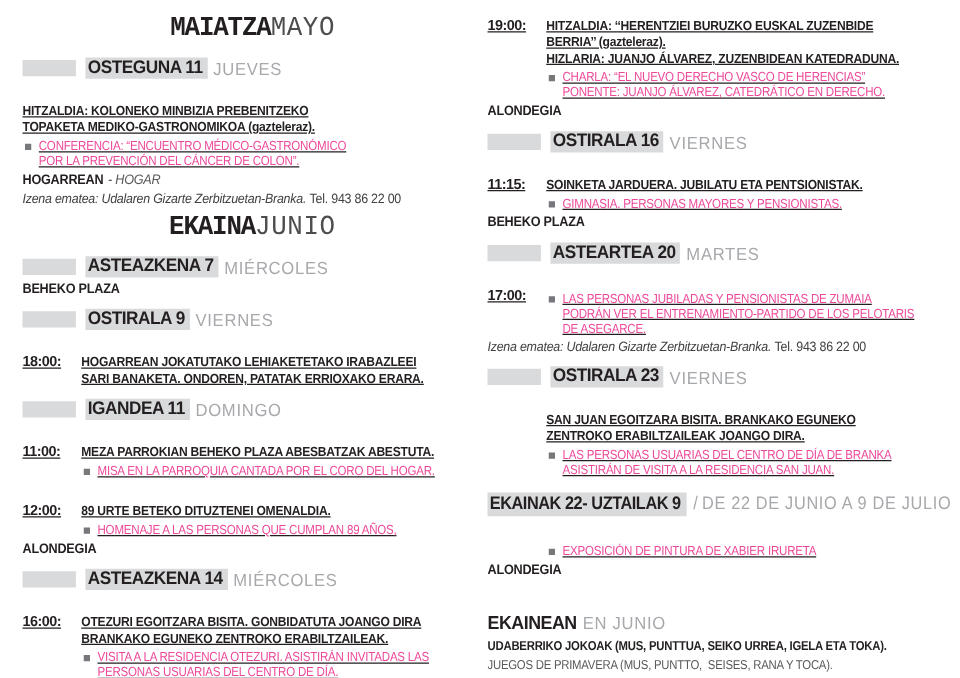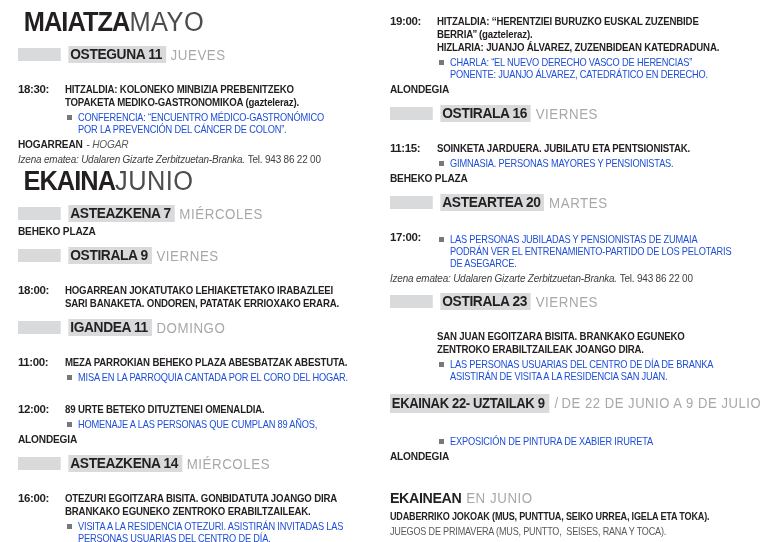--- a/index.html
+++ b/index.html
@@ -13,36 +13,36 @@
   }
   .page { display: flex; padding: 6px 4px 0 18px; box-sizing: border-box; }
   .col { position: relative; }
   .col-left  { width: 368px; flex: none; }
   .col-right { width: 374px; flex: none; padding-left: 4px; box-sizing: border-box; }
 
   
   .c92 { transform: scaleX(0.92); transform-origin: 0 50%; white-space: nowrap; }
   .c88 { transform: scaleX(0.88); transform-origin: 0 50%; white-space: pre; }
 
-  .month { text-align: left; font-size: 27px; line-height: 29px; margin: 2px 0 4px; }
+  .month { text-align: center; font-size: 22px; line-height: 29px; margin: 2px 0 4px; font-family: Liberation Mono, monospace; }
   .month .mbq { font-weight: bold; letter-spacing: -1px; }
   .month .mes { font-weight: normal; color: #4d4d4f; letter-spacing: 0.5px; }
   .month .inner { display: inline-block; transform: scaleX(0.94); transform-origin: 50% 50%; white-space: nowrap; }
 
   .day { display: flex; align-items: center; margin: 9px 0 3px; height: 17px;
          transform: scaleX(0.95); transform-origin: 0 50%; white-space: nowrap; }
   .day .box { width: 45px; height: 13px; background: var(--hl); margin-right: 8px; flex: none; }
   .day .dbq { background: var(--hl); font-weight: bold; font-size: 14.5px; padding: 0 4px 1px 2px; letter-spacing: -0.4px; }
   .day .des { color: #a6a8ab; font-size: 14px; margin-left: 5px; letter-spacing: 0.6px; font-weight: normal; }
 
-  .event { display: flex; margin: 20px 0 3px; }
+  .event { display: flex; margin: 20px 0 3px; text-decoration: underline; }
   .event .time { width: 47px; flex: none; font-weight: bold; font-size: 11.5px; line-height: 13px; letter-spacing: -0.4px; }
   .event .body { flex: 1; min-width: 0; }
   .bq-line { font-weight: bold; font-size: 10.5px; line-height: 13px; }
-  .es-wrap { position: relative; padding-left: 13px; margin-top: 2px; color: #1d4ed8; }
+  .es-wrap { position: relative; padding-left: 13px; margin-top: 2px; color: #ec4899; }
   .es-wrap .sq { position: absolute; left: 2px; top: 3.5px; width: 5px; height: 5px; background: #77787b; }
   .es-line { font-size: 10.5px; line-height: 12px; }
 
   .venue { font-size: 11px; line-height: 13px; margin: 2px 0 1px; }
   .venue .vn { font-weight: bold; }
   .venue .tr { font-weight: normal; font-style: italic; color: #58595b; margin-left: 4px; }
 
   .note { font-size: 10.8px; line-height: 12px; margin: 2px 0 0; color: #414042; }
   .note .it { font-style: italic; }
   .note .rg { font-style: normal; margin-left: 3px; }
@@ -69,21 +69,20 @@
 
 <div class="page" id="page">
     <div class="col col-left">
       <div class="month"><span class="inner"><span class="mbq">MAIATZA</span><span class="mes">MAYO</span></span></div>
       <div class="day">
         <span class="box"></span>
         <span class="dbq">OSTEGUNA 11</span>
         <span class="des">JUEVES</span>
       </div>
       <div class="event">
-        <div class="time">18:30:</div>
         <div class="body">
           <div class="bq-wrap">
             <div class="bq-line c92">HITZALDIA: KOLONEKO MINBIZIA PREBENITZEKO</div>
             <div class="bq-line c92">TOPAKETA MEDIKO-GASTRONOMIKOA (gazteleraz).</div>
           </div>
           <div class="es-wrap">
             <span class="sq"></span>
             <div class="es-line c88">CONFERENCIA: “ENCUENTRO MÉDICO-GASTRONÓMICO</div>
             <div class="es-line c88">POR LA PREVENCIÓN DEL CÁNCER DE COLON”.</div>
           </div>

